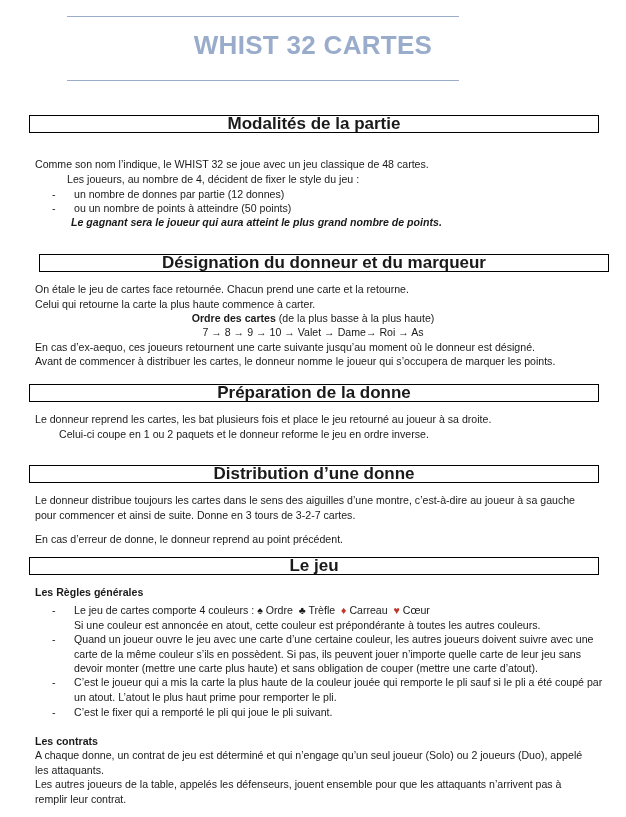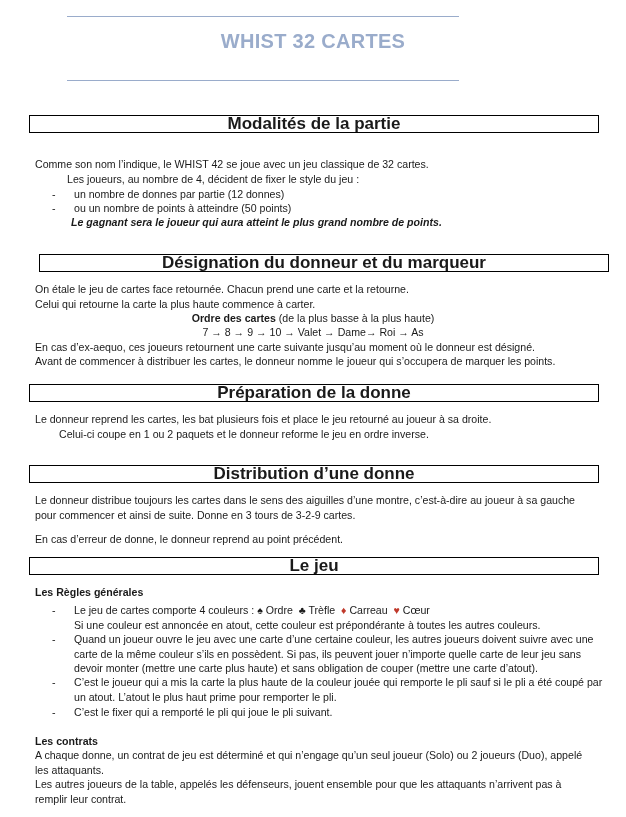--- a/index.html
+++ b/index.html
@@ -4,21 +4,21 @@
   <style>
     html, body { margin: 0; padding: 0; background: #ffffff; }
     body {
       width: 626px; height: 817px; position: relative; overflow: hidden;
       font-family: "Liberation Sans", "DejaVu Sans", sans-serif;
       font-size: 10.6px; color: #1a1a1a;
     }
     .rule { position: absolute; left: 67px; width: 392px; height: 0; border-top: 1px solid #9aaccb; }
     .title {
       position: absolute; left: 0; width: 626px; top: 30px; text-align: center;
-      font-family: "Liberation Sans", sans-serif; font-weight: bold; font-size: 20px;
+      font-family: "Liberation Sans", sans-serif; font-weight: bold; font-size: 26px;
       color: #9aaccb; letter-spacing: 0.3px;
     }
     .box {
       position: absolute; left: 29px; width: 570px; height: 18px;
       border: 1px solid #000; box-sizing: border-box;
       text-align: center; font-weight: bold; font-size: 17px; line-height: 16px;
     }
     .text { position: absolute; left: 35px; right: 20px; line-height: 14.6px; white-space: nowrap; }
     .wrap { white-space: normal; width: 555px; }
     .center { left: 0; right: 0; text-align: center; }
@@ -30,21 +30,21 @@
     .suit-red { color: #c0392b; }
   </style>
 </head>
 <body>
 
 <div class="rule" style="top:16px;"></div>
 <div class="title">WHIST 32 CARTES</div>
 <div class="rule" style="top:80px;"></div>
 
 <div class="box" style="top:115px;">Modalités de la partie</div>
-<div class="text" style="top:157px;">Comme son nom l’indique, le WHIST 42 se joue avec un jeu classique de 32 cartes.</div>
+<div class="text" style="top:157px;">Comme son nom l’indique, le WHIST 32 se joue avec un jeu classique de 48 cartes.</div>
 <div class="text" style="top:172px;margin-left:32px;">Les joueurs, au nombre de 4, décident de fixer le style du jeu :</div>
 <span class="dash" style="top:187px;line-height:14.6px;">-</span>
 <div class="item" style="top:187px;">un nombre de donnes par partie (12 donnes)</div>
 <span class="dash" style="top:201px;line-height:14.6px;">-</span>
 <div class="item" style="top:201px;">ou un nombre de points à atteindre (50 points)</div>
 <div class="text bolditalic" style="top:215px;">Le gagnant sera le joueur qui aura atteint  le plus grand nombre de points.</div>
 
 <div class="box" style="top:254px;margin-left:10px;">Désignation du donneur et du marqueur</div>
 <div class="text" style="top:282px;">On étale le jeu de cartes face retournée. Chacun prend une carte et la retourne.</div>
 <div class="text" style="top:297px;">Celui qui retourne la carte la plus haute commence à carter.</div>
@@ -53,21 +53,21 @@
 </div>
 <div class="text center" style="top:325px;">7 → 8 → 9 → 10 →  Valet →  Dame→  Roi →  As</div>
 <div class="text" style="top:340px;">En cas d’ex-aequo, ces joueurs retournent une carte suivante jusqu’au moment où le donneur est désigné.</div>
 <div class="text" style="top:354px;">Avant de commencer à distribuer les cartes, le donneur nomme le joueur qui s’occupera de marquer les points.</div>
 
 <div class="box" style="top:384px;">Préparation de la donne</div>
 <div class="text" style="top:412px;">Le donneur reprend les cartes, les bat plusieurs fois et place le jeu retourné au joueur à sa droite.</div>
 <div class="text" style="top:427px;margin-left:24px;">Celui-ci coupe en 1 ou 2 paquets et le donneur reforme le jeu en ordre inverse.</div>
 
 <div class="box" style="top:465px;">Distribution d’une donne</div>
-<div class="text wrap" style="top:493px;">Le donneur distribue toujours les cartes dans le sens des aiguilles d’une montre, c’est-à-dire au joueur à sa gauche pour commencer et ainsi de suite. Donne en 3 tours de 3-2-9 cartes.</div>
+<div class="text wrap" style="top:493px;">Le donneur distribue toujours les cartes dans le sens des aiguilles d’une montre, c’est-à-dire au joueur à sa gauche pour commencer et ainsi de suite. Donne en 3 tours de 3-2-7 cartes.</div>
 <div class="text" style="top:532px;">En cas d’erreur de donne, le donneur reprend au point précédent.</div>
 
 <div class="box" style="top:557px;">Le jeu</div>
 <div class="text bold" style="top:585px;">Les Règles générales</div>
 
 <span class="dash" style="top:603px;line-height:14.6px;">-</span>
 <div class="item" style="top:603px;">
   <span>Le jeu de cartes comporte 4 couleurs : </span>
   <span class="suit-black">♠</span>
   <span>Ordre</span>&nbsp;

